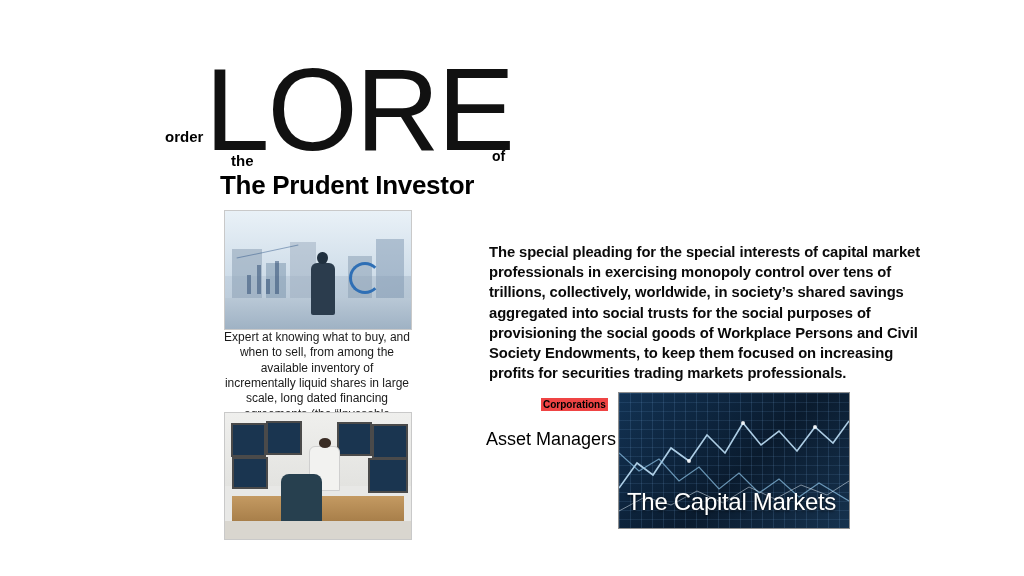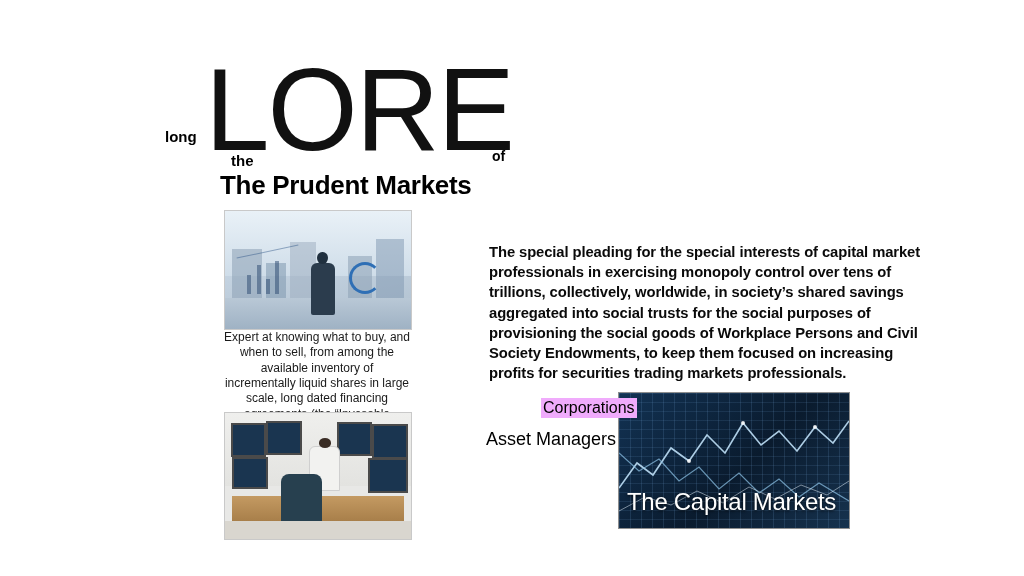--- a/index.html
+++ b/index.html
@@ -180,23 +180,23 @@
     line-height: 1.37;
     letter-spacing: -0.1px;
     color: #0a0a0a;
   }
 
   
   #label-corporations {
     position: absolute;
     left: 541px;
     top: 398px;
-    font-size: 16px;
-    font-weight: normal;
-    background: #f0abfc;
+    font-size: 10px;
+    font-weight: bold;
+    background: #ef4444;
     padding: 1px 2px;
     z-index: 5;
   }
   #label-asset-managers {
     position: absolute;
     left: 484px;
     top: 428px;
     font-size: 18px;
     font-weight: normal;
     background: #ffffff;
@@ -229,26 +229,26 @@
     position:absolute; left:8px; bottom:12px;
     font-size: 24px; color:#ffffff; font-weight: 400;
     letter-spacing:-0.3px;
     text-shadow: 0 1px 3px rgba(0,0,0,0.8);
   }
 </style>
 </head>
 <body>
 
 <div id="title-block">
-  <div id="does-label">long</div>
+  <div id="does-label">order</div>
   <div id="the-label">the</div>
   <div id="lore-word">LORE</div>
   <div id="of-label">of</div>
 </div>
-<div id="subtitle" style="left:220px; top:170px;">The Prudent Markets</div>
+<div id="subtitle" style="left:220px; top:170px;">The Prudent Investor</div>
 
 <div id="img-trader-floor">
   <div class="sky"></div>
   <div class="bldg b1"></div>
   <div class="bldg b2"></div>
   <div class="bldg b3"></div>
   <div class="bldg b4"></div>
   <div class="bldg b5"></div>
   <div class="graphline"></div>
   <div class="bar" style="left:12%; height:16%;"></div>

